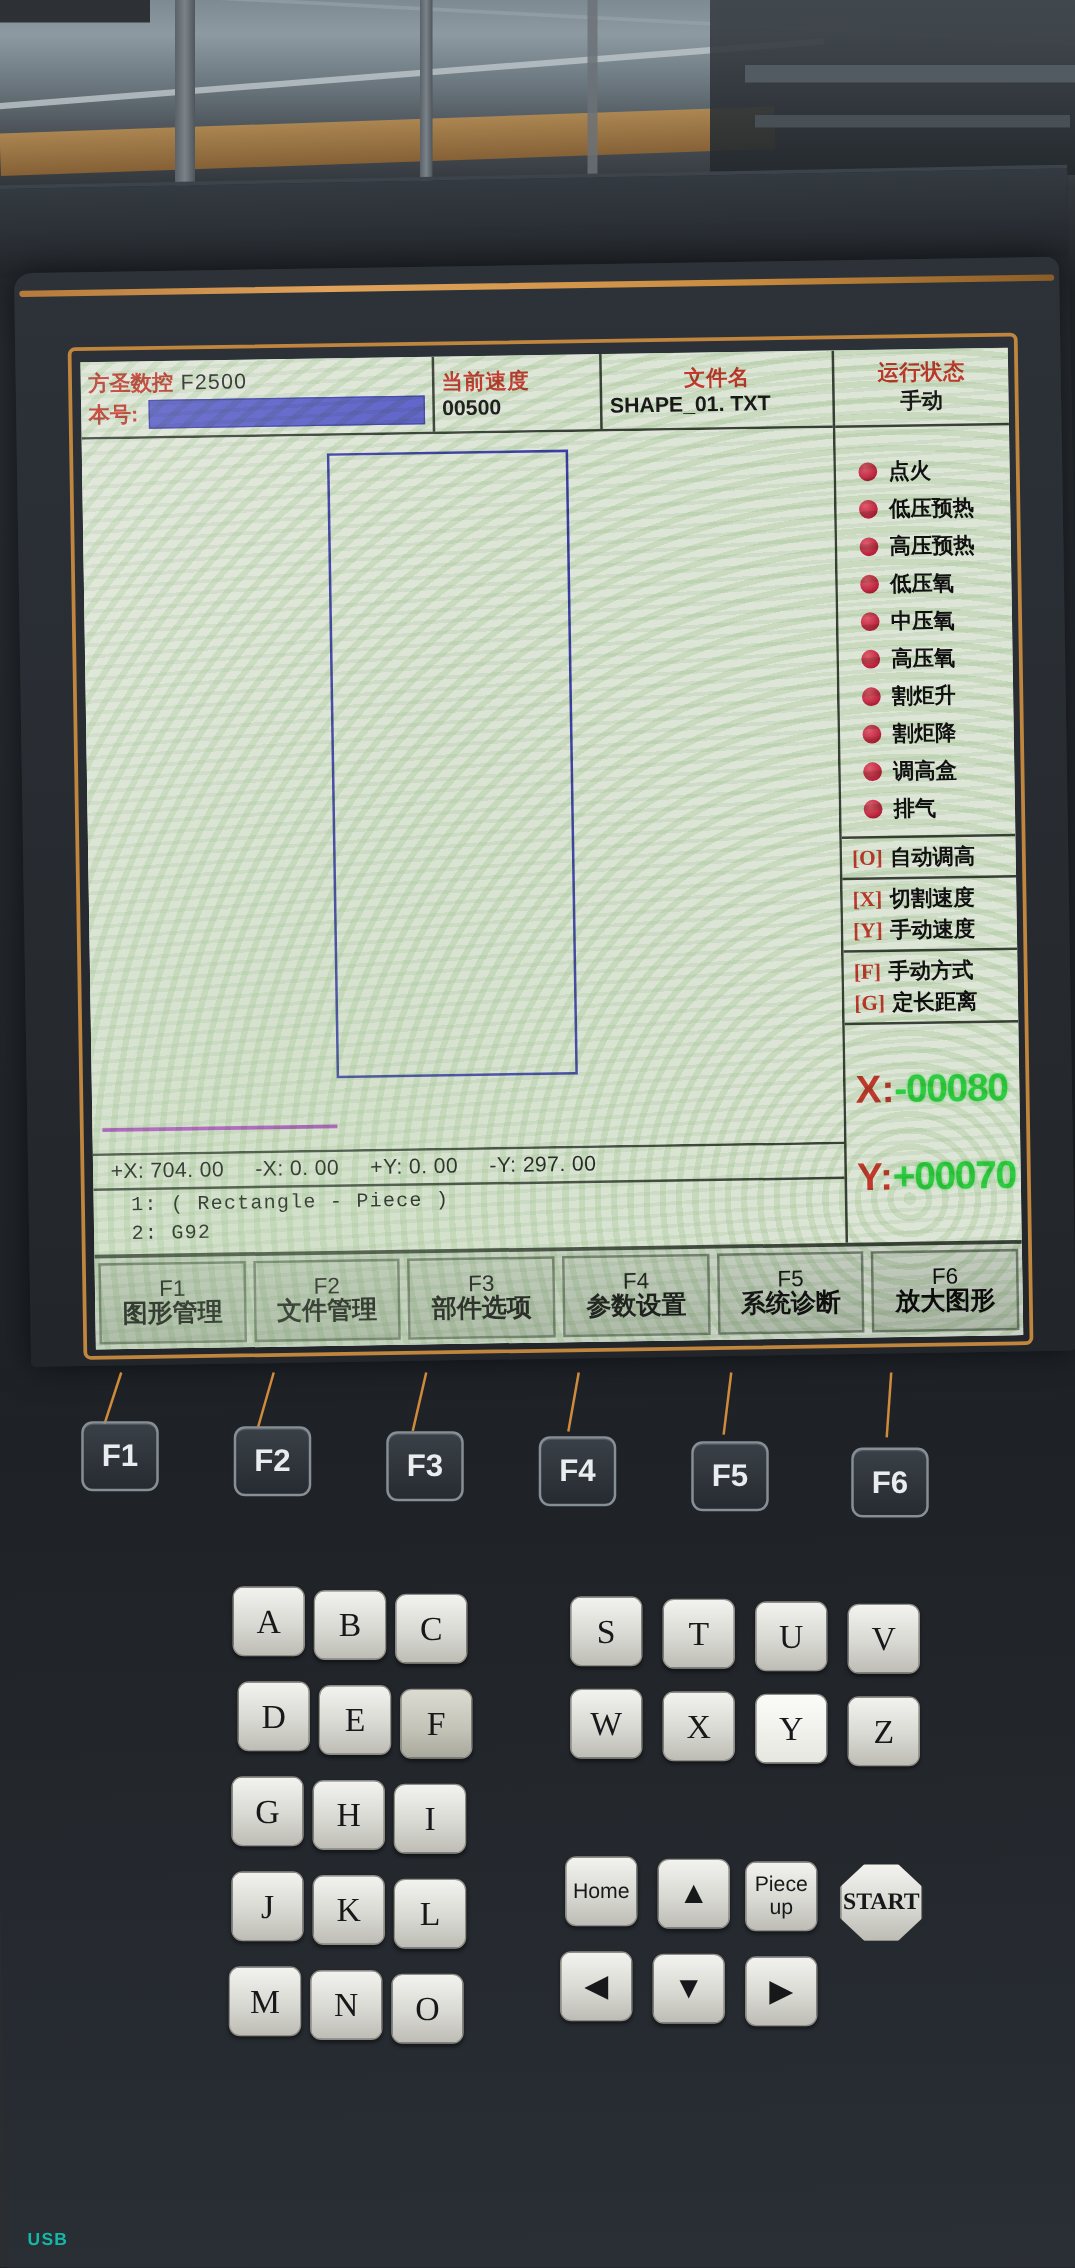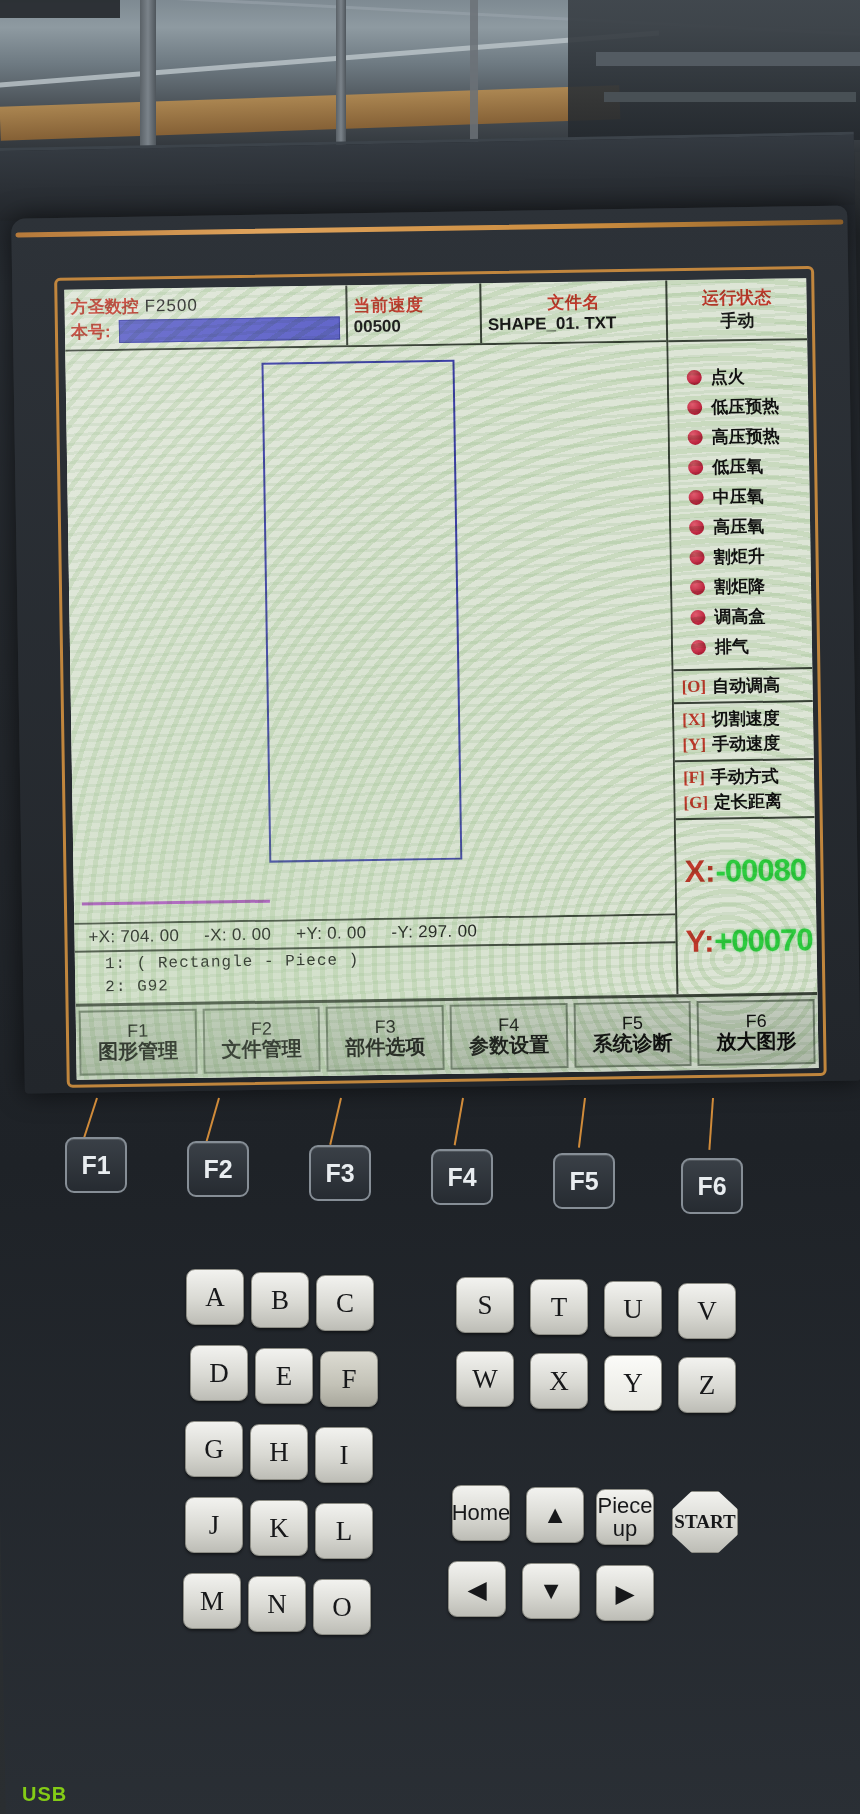--- a/index.html
+++ b/index.html
@@ -192,30 +192,30 @@
   }
   .keypad { position:absolute; left:0; top:1255px; width:860px; height:560px; }
   .pkey {
     position:absolute; width:58px; height:56px; border-radius:9px;
     background:linear-gradient(180deg,#f2f2ef 0%,#d9d9d3 55%,#bdbdb6 100%);
     border:1px solid #8d8d85; color:#17181a; font-size:27px;
     font-family:"Liberation Serif", serif;
     display:flex; align-items:center; justify-content:center;
     box-shadow: 0 2px 3px rgba(0,0,0,.45);
   }
-  .pkey.small { font-size:22px; font-family:"Liberation Sans",sans-serif; line-height:1.05;
+  .pkey.small { font-size:17px; font-family:"Liberation Sans",sans-serif; line-height:1.05;
                 flex-direction:column; }
   .pkey.dirty { background:linear-gradient(180deg,#dcdbd2 0%,#c3c2b7 60%,#a9a89d 100%); }
   .pkey.octagon {
     width:66px; height:62px; border-radius:0;
     clip-path: polygon(30% 0,70% 0,100% 30%,100% 70%,70% 100%,30% 100%,0 70%,0 30%);
     font-size:19px; font-weight:bold;
   }
   .pkey.arrow { font-size:25px; }
-  .usb-lbl { position:absolute; left:22px; top:1790px; color:#84cc16; font-size:20px;
+  .usb-lbl { position:absolute; left:22px; top:1790px; color:#14b8a6; font-size:14px;
              font-weight:bold; letter-spacing:1px; }
 </style>
 </head>
 <body>
 
 <div id="root">
 
   <div class="photo-bg">
     <div class="ceiling">
       <div class="roof-line"></div>

